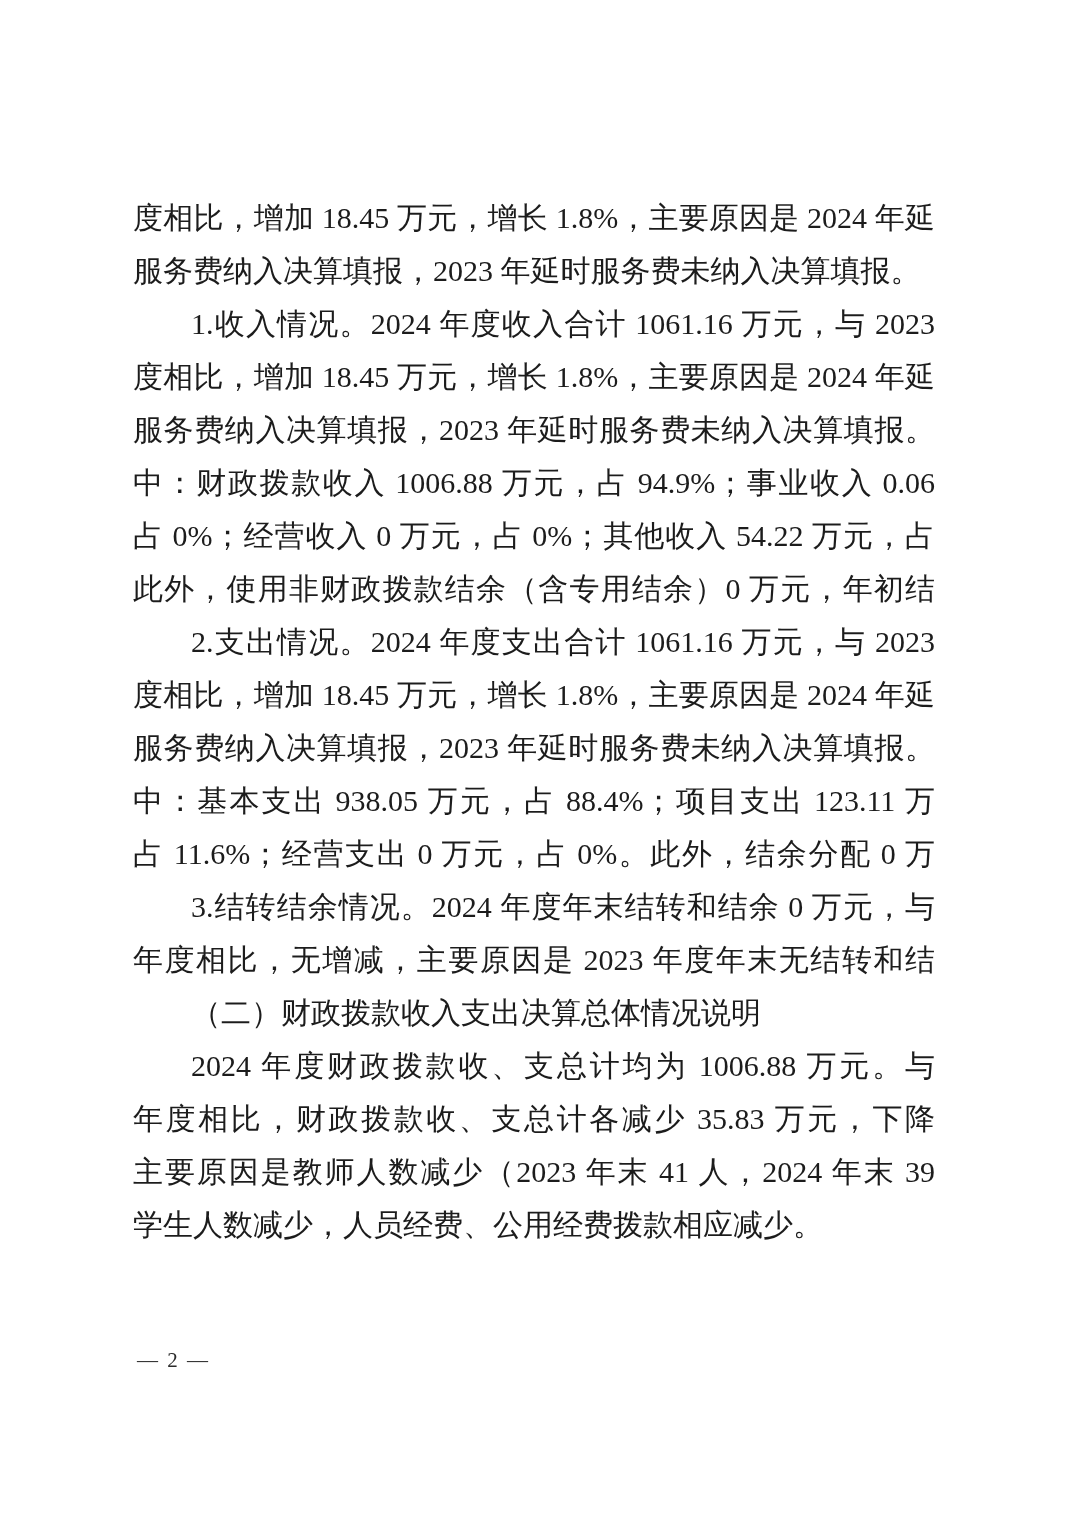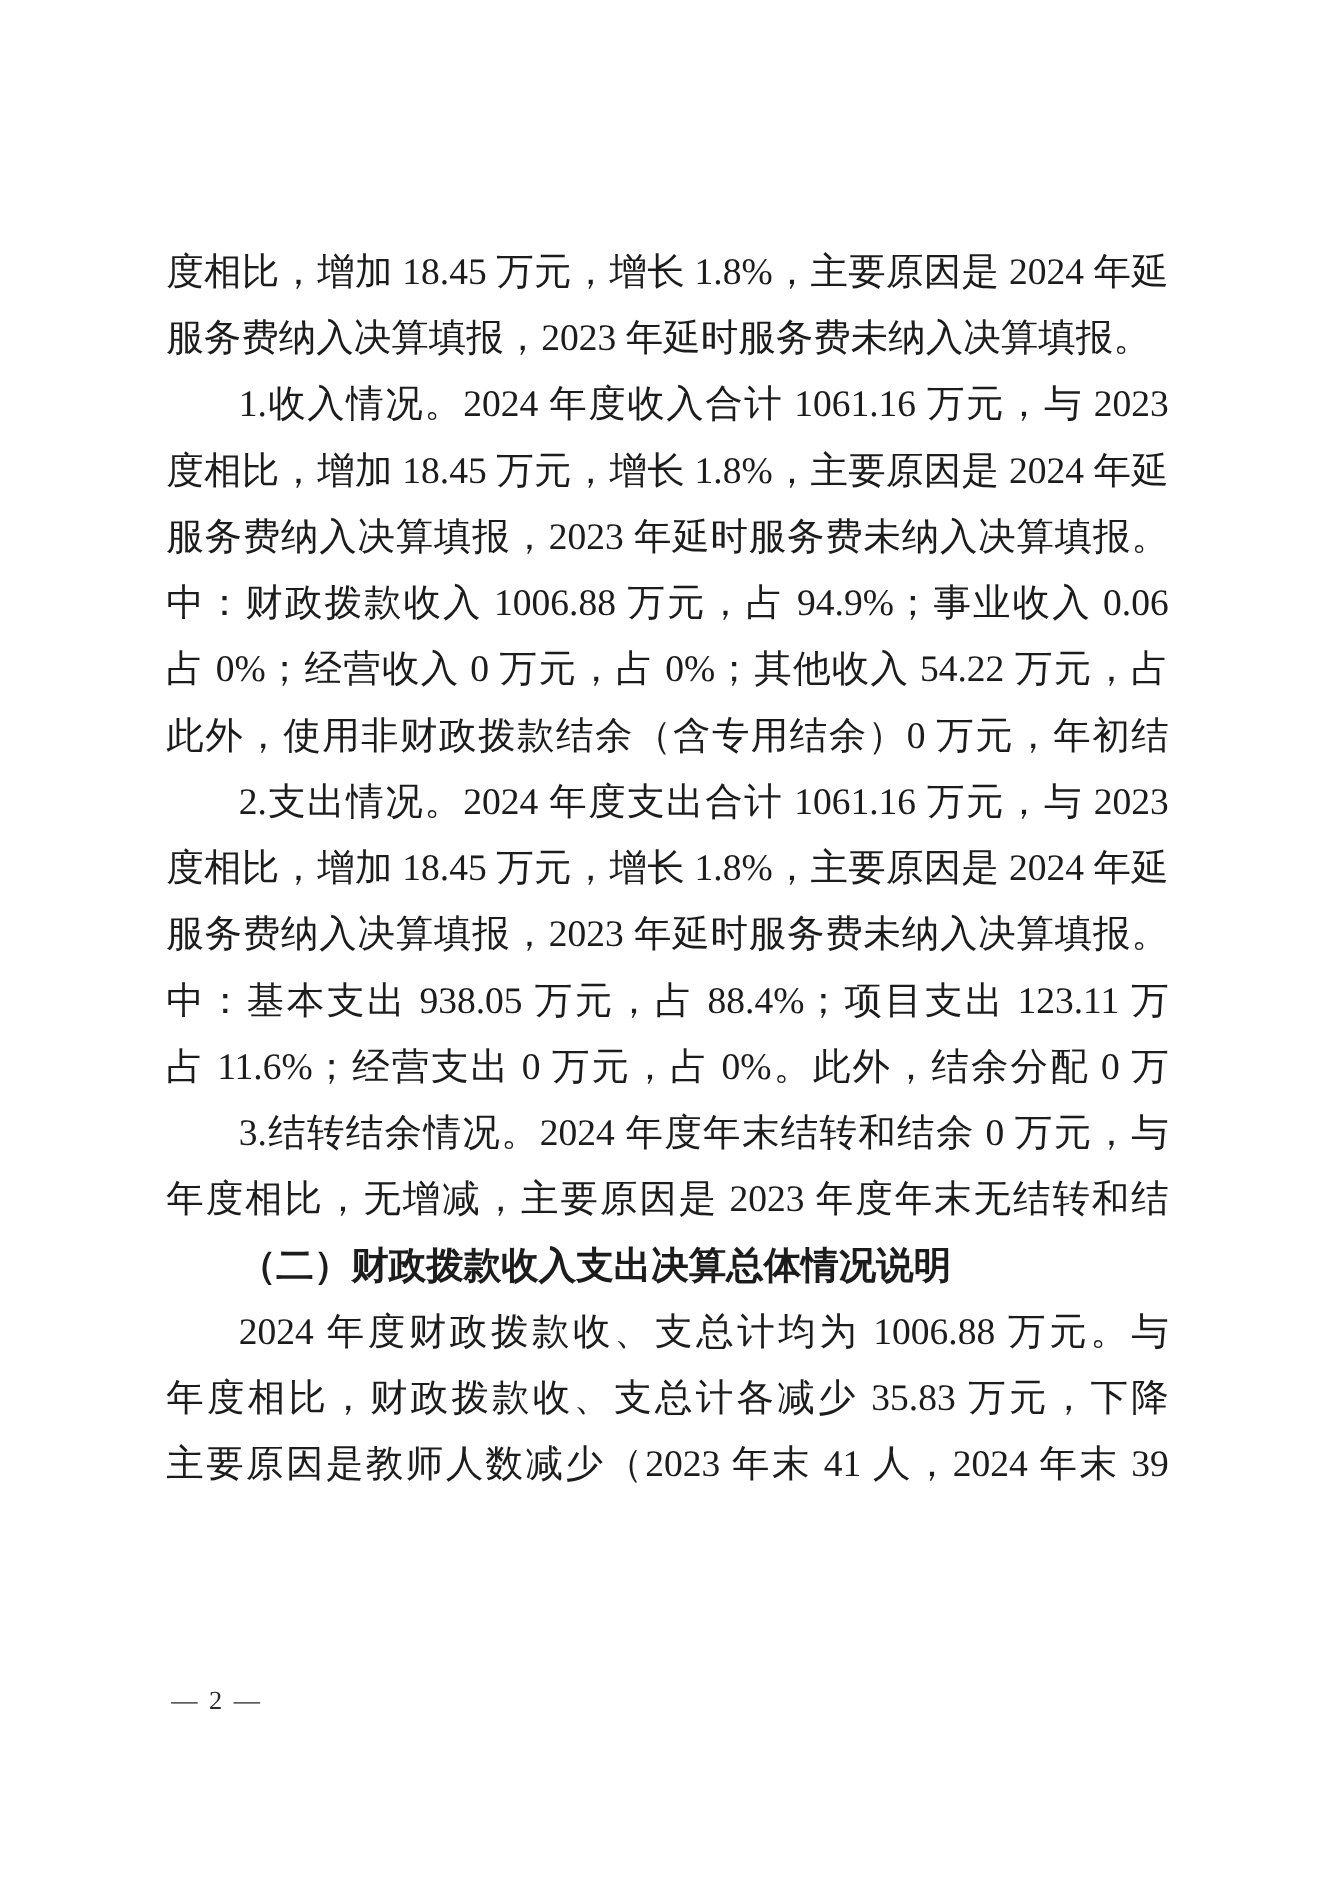--- a/index.html
+++ b/index.html
@@ -40,21 +40,21 @@
     text-align-last: justify;
   }
   .left {
     text-align: left;
     text-align-last: auto;
   }
   .indent {
     text-indent: 58px;
   }
   .bold {
-    font-weight: 700;
+    font-weight: 400;
   }
   .footer {
     position: absolute;
     left: 137px;
     top: 1348px;
     font-size: 21px;
     letter-spacing: 2px;
     color: #2a2a2a;
   }
 </style>
@@ -92,20 +92,21 @@
     </div>
 
     <div class="para">
       <p class="line left indent bold">（二）财政拨款收入支出决算总体情况说明</p>
     </div>
 
     <div class="para">
       <p class="line just indent">2024 年度财政拨款收、支总计均为 1006.88 万元。与 2023</p>
       <p class="line just">年度相比，财政拨款收、支总计各减少 35.83 万元，下降 3.4%。</p>
       <p class="line just">主要原因是教师人数减少（2023 年末 41 人，2024 年末 39 人），</p>
+      <p class="line left">学生人数减少，人员经费、公用经费拨款相应减少。</p>
     </div>
 
   </main>
 
   <div class="footer">
     <span>— 2 —</span>
   </div>
 </div>
 
 </body></html>

